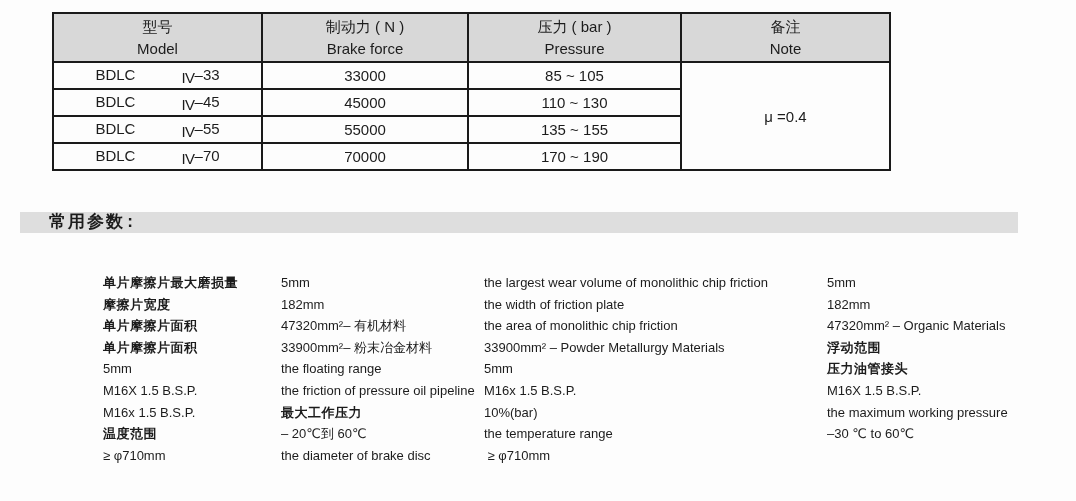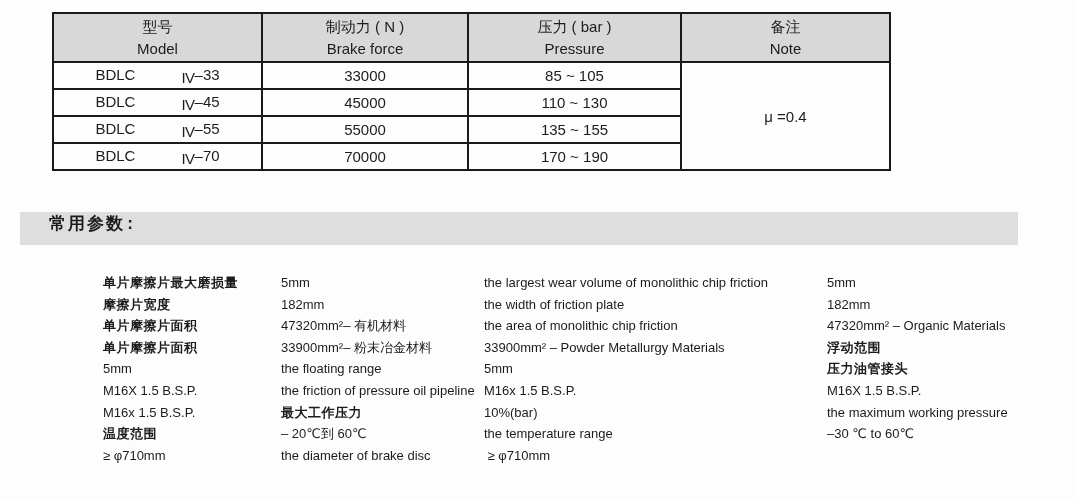--- a/index.html
+++ b/index.html
@@ -21,22 +21,22 @@
   }
   .spec-table th{
     background:#d8d8d8;font-weight:normal;
     height:47px;line-height:1.45;
   }
   .spec-table tbody td{height:25px;}
   .spec-table .note-cell{font-size:15px;border-radius:19px;}
   sub.rn{font-size:15px;vertical-align:-3px;letter-spacing:-0.5px;margin-left:46px;}
   
   .section-bar{
-    position:absolute;left:20px;top:212px;width:998px;height:33px;
-    background:#dedede;display:flex;align-items:flex-start;font-family:Liberation Mono, monospace;
+    position:absolute;left:20px;top:212px;width:998px;height:21px;
+    background:#dedede;display:flex;align-items:flex-end;font-family:Liberation Mono, monospace;
   }
   .section-bar .title{
     font-size:17px;font-weight:bold;padding-left:29px;letter-spacing:2px;
   }
   
   .params{
     position:absolute;left:55px;top:272px;width:1021px;
     display:grid;grid-template-columns:178px 203px 343px 297px;
     font-size:13px;line-height:21.6px;
   }

